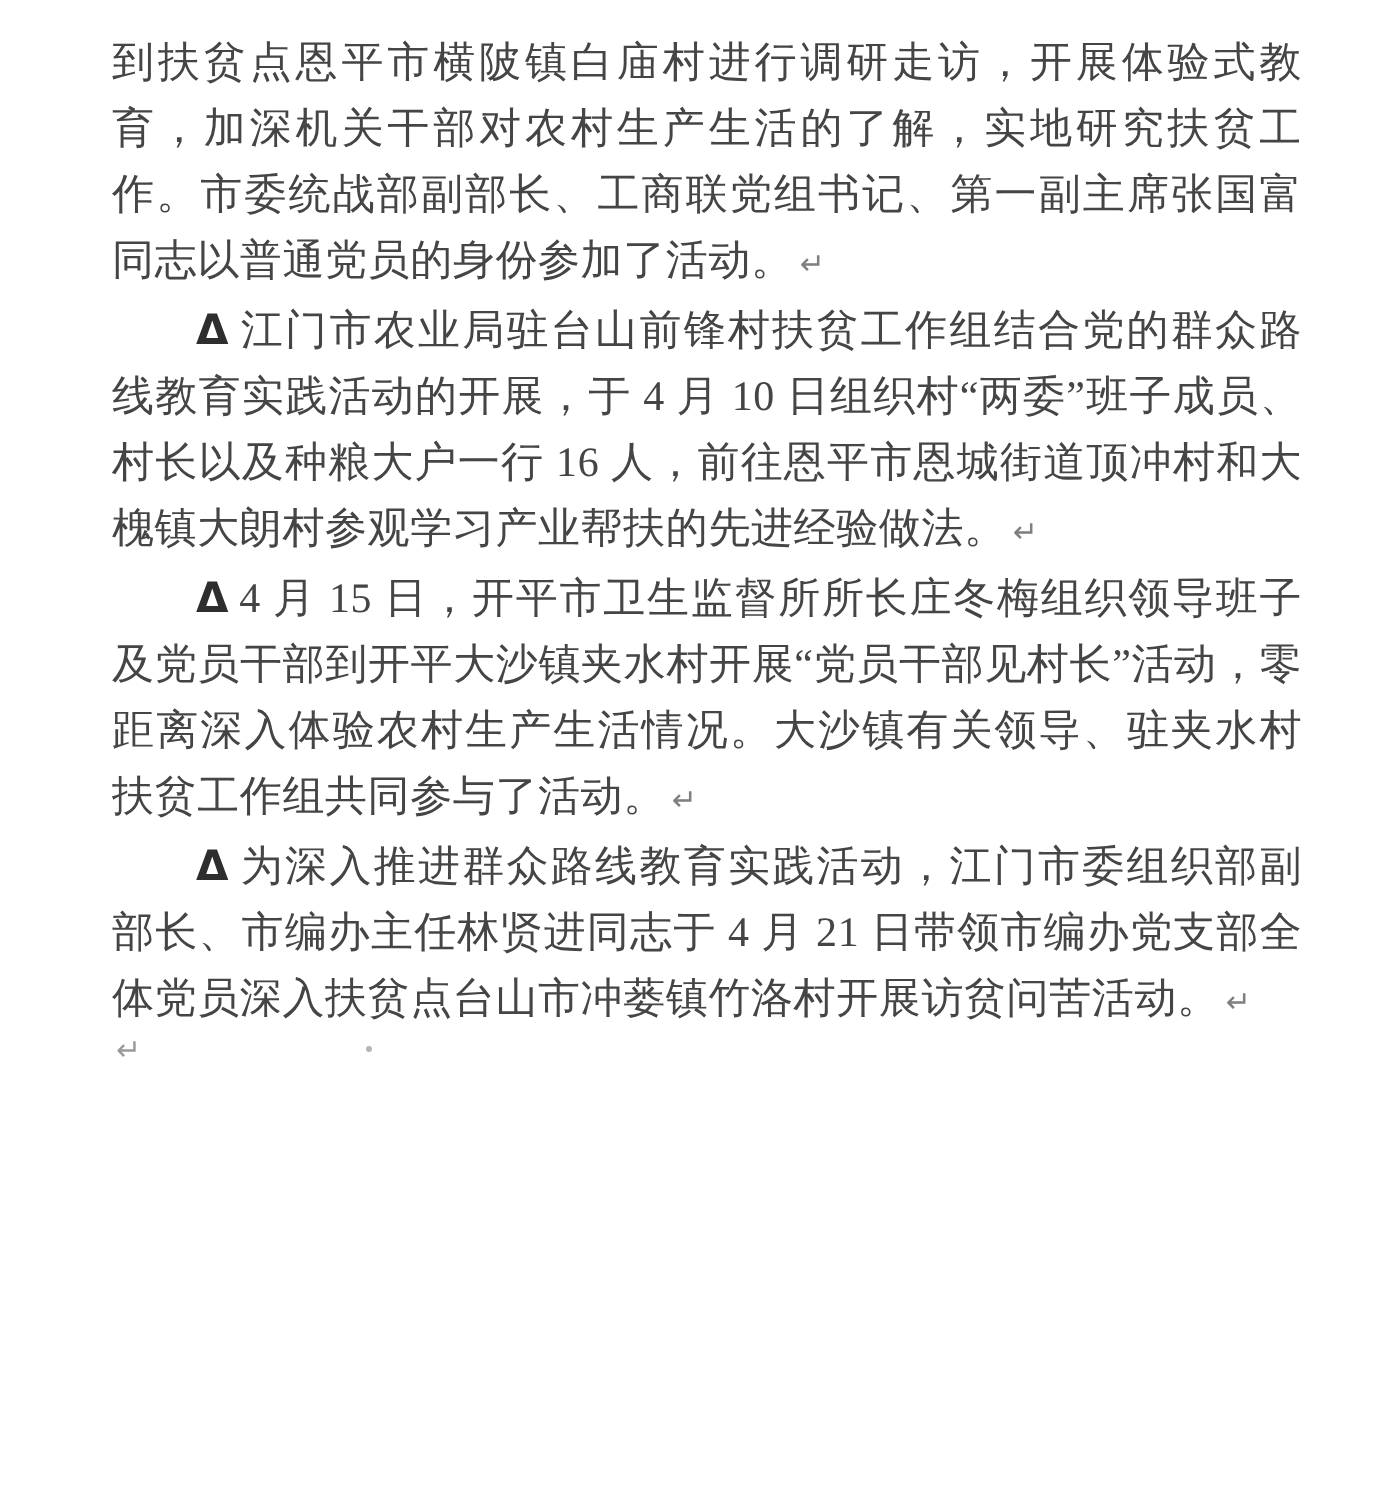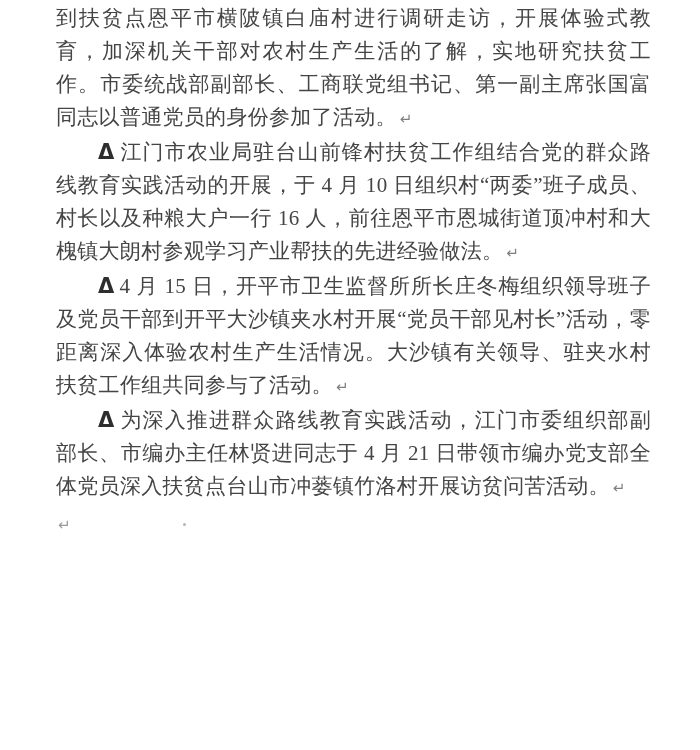--- a/index.html
+++ b/index.html
@@ -10,21 +10,21 @@
   body {
     width: 700px;
     height: 750px;
     overflow: hidden;
     font-family: "Liberation Serif", serif;
   }
   .page {
     box-sizing: border-box;
     width: 700px;
     height: 528px;
-    padding: 2px 49px 0 56px;
+    padding: 15px 49px 0 56px;
     background: #ffffff;
     position: relative;
   }
   .doc-body {
     width: 595px;
   }
   .paragraph {
     margin: 0;
     font-size: 21px;
     line-height: 33px;

